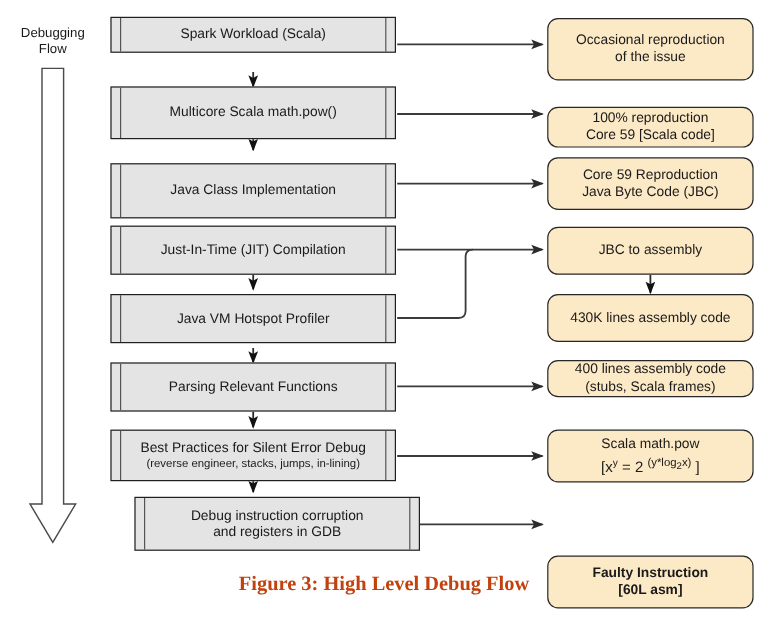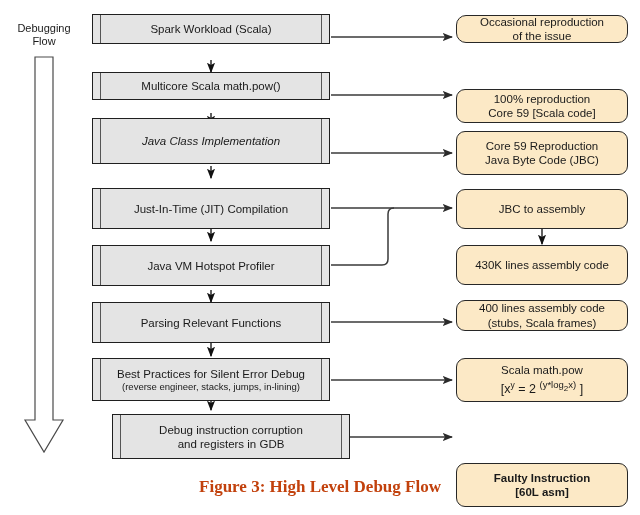--- a/index.html
+++ b/index.html
@@ -177,25 +177,25 @@
     </g>
   </svg>
 
   <div id="flow-label">Debugging
 Flow</div>
 
   <div class="process-box" style="top:14px;  height:30px;">
     <span class="process-line1">Spark Workload (Scala)</span>
   </div>
 
-  <div class="process-box" style="top:72px;  height:28px;">
+  <div class="process-box" style="top:72px;  height:44px;">
     <span class="process-line1">Multicore Scala math.pow()</span>
   </div>
 
-  <div class="process-box" style="top:118px; height:46px;font-style:italic;">
+  <div class="process-box" style="top:136px; height:46px;">
     <span class="process-line1">Java Class Implementation</span>
   </div>
 
   <div class="process-box" style="top:188px; height:41px;">
     <span class="process-line1">Just-In-Time (JIT) Compilation</span>
   </div>
 
   <div class="process-box" style="top:245px; height:41px;">
     <span class="process-line1">Java VM Hotspot Profiler</span>
   </div>
@@ -207,21 +207,21 @@
   <div class="process-box" style="top:358px; height:43px;">
     <span class="process-line1">Best Practices for Silent Error Debug</span>
     <span class="process-line2">(reverse engineer, stacks, jumps, in-lining)</span>
   </div>
 
   <div class="process-box" style="top:414px; height:45px;margin-left:20px;">
     <span class="process-line1">Debug instruction corruption</span>
     <span class="process-line1">and registers in GDB</span>
   </div>
 
-  <div class="result-box" style="top:15px;  height:28px;border-radius:10px;">
+  <div class="result-box" style="top:15px;  height:52px;">
     <span class="result-line">Occasional reproduction</span>
     <span class="result-line">of the issue</span>
   </div>
 
   <div class="result-box" style="top:89px;  height:34px;">
     <span class="result-line">100% reproduction</span>
     <span class="result-line">Core 59 [Scala code]</span>
   </div>
 
   <div class="result-box" style="top:131px; height:44px;">

